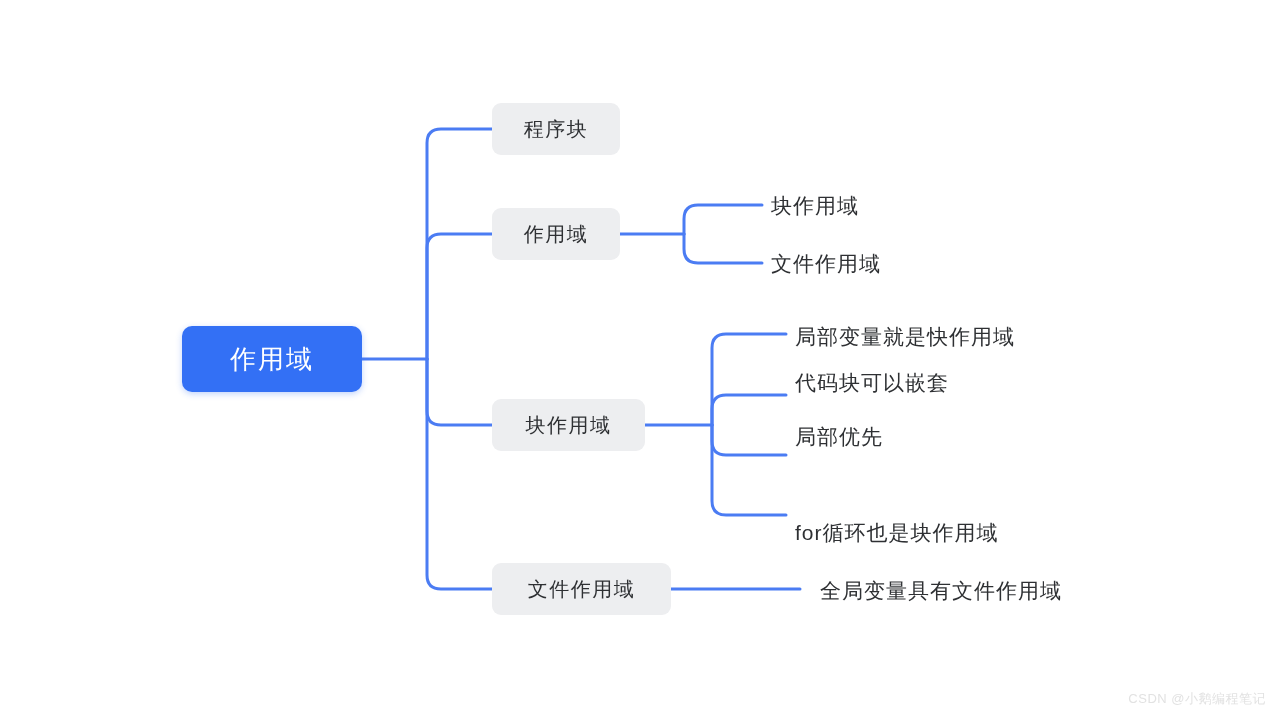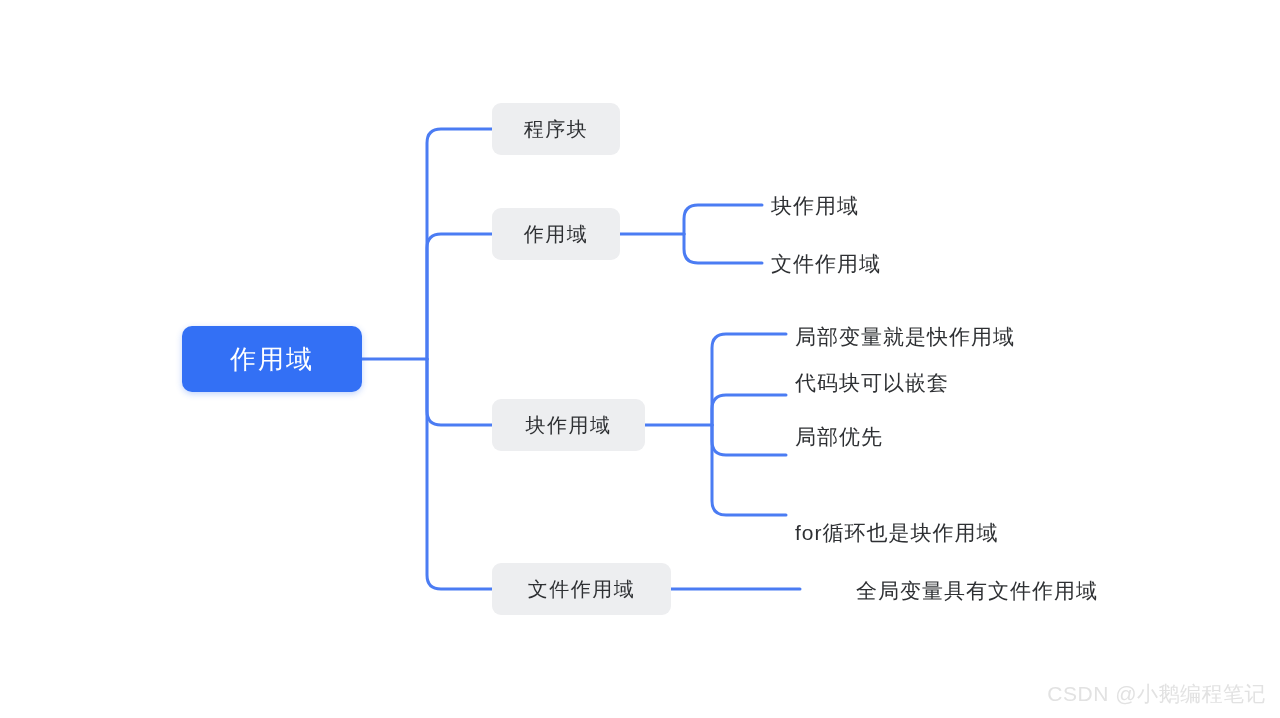--- a/index.html
+++ b/index.html
@@ -89,21 +89,21 @@
     line-height: 1;
     transform: translateY(-50%);
   }
 
   
   .watermark {
     position: absolute;
     right: 14px;
     bottom: 10px;
     color: #e2e2e2;
-    font-size: 21px;
+    font-size: 13px;
     letter-spacing: 0.5px;
     white-space: nowrap;
     z-index: 4;
     user-select: none;
   }
 </style>
 </head>
 <body>
 
 <div id="canvas">
@@ -169,19 +169,19 @@
   </div>
 
   <div class="leaf" style="left:795px; top:436px;">
     <span>局部优先</span>
   </div>
 
   <div class="leaf" style="left:795px; top:532px;">
     <span>for循环也是块作用域</span>
   </div>
 
-  <div class="leaf" style="left:820px; top:590px;margin-left:36px;">
+  <div class="leaf" style="left:820px; top:590px;">
     <span>全局变量具有文件作用域</span>
   </div>
 
   <div class="watermark">CSDN @小鹅编程笔记</div>
 
 </div>
 
 </body></html>

